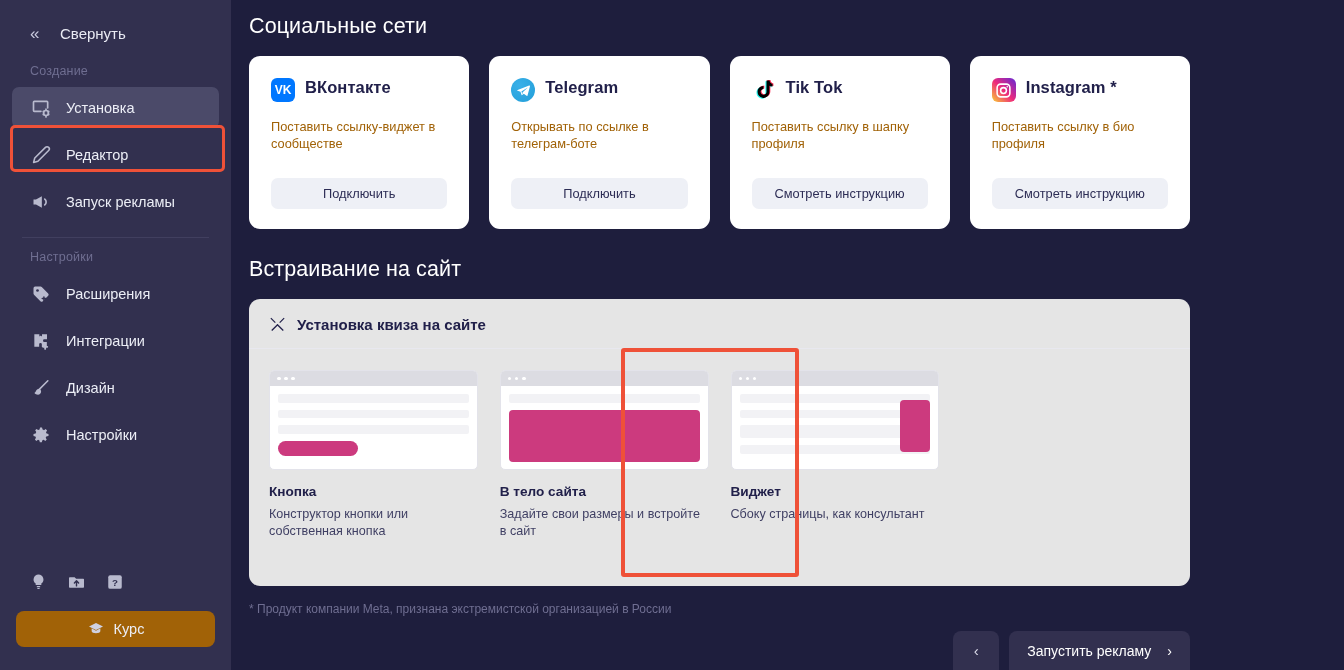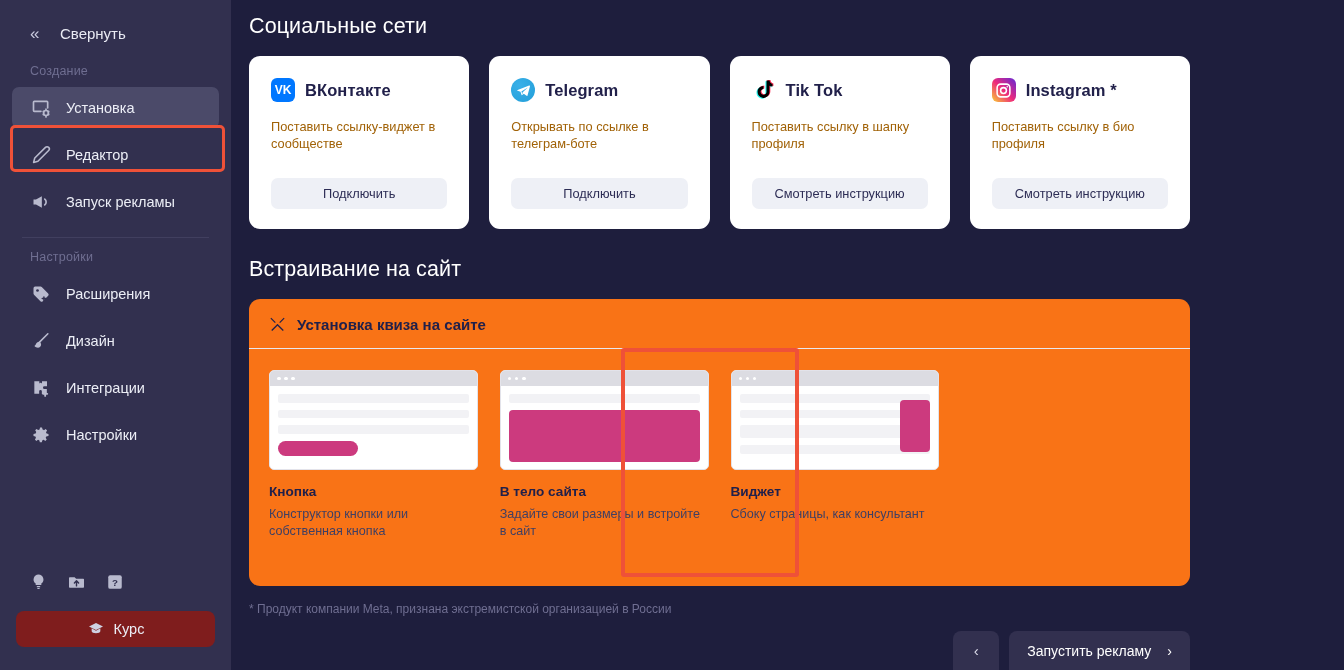--- a/index.html
+++ b/index.html
@@ -59,21 +59,21 @@
 
   .sidebar-bottom-icons {
     display: flex; align-items: center; gap: 20px;
     padding-left: 30px; margin-bottom: 16px;
   }
   .sb-ico { color: #b9bace; cursor: pointer; display: block; }
 
   .course-btn {
     margin: 0 16px 23px 16px;
     height: 36px; border-radius: 8px;
-    background: #7f1d1d;
+    background: #a16207;
     display: flex; align-items: center; justify-content: center;
     gap: 9px; cursor: pointer;
   }
   .course-btn .course-label { color: #eceef6; font-size: 14.5px; }
 
   
   .main {
     flex: 1 1 auto; height: 670px;
     background: #1e1e3d;
     padding: 14px 154px 0 18px;
@@ -91,21 +91,21 @@
     grid-template-columns: repeat(4, 1fr);
     gap: 20px;
     margin-bottom: 28px;
   }
   .social-card {
     background: #ffffff; border-radius: 11px;
     padding: 22px 22px 20px 22px;
     height: 173px;
     display: flex; flex-direction: column;
   }
-  .sc-head { display: flex; align-items: center; gap: 10px; }
+  .sc-head { display: flex; align-items: flex-start; gap: 10px; }
   .sc-logo { width: 24px; height: 24px; flex: 0 0 24px; border-radius: 6px; overflow: hidden; position: relative; }
   .sc-title { color: #21204a; font-size: 16.5px; font-weight: bold; letter-spacing: .1px; }
   .sc-desc {
     color: #a16207; font-size: 12.8px; line-height: 17px;
     margin-top: 16px; flex: 1 1 auto;
   }
   .sc-btn {
     background: #eef0f6; border: none; border-radius: 7px;
     height: 31px; width: 100%;
     color: #2d2d55; font-size: 12.8px;
@@ -115,21 +115,21 @@
 
   
   .logo-vk { background: #0077ff; display:flex; align-items:center; justify-content:center; }
   .logo-vk span { color:#fff; font-size: 12px; font-weight: bold; font-family:"Liberation Sans",sans-serif; }
   .logo-tg { background: radial-gradient(circle at 35% 30%, #39b0e8, #229ed9); border-radius: 50%; display:flex; align-items:center; justify-content:center; }
   .logo-tt { background: #ffffff; display:flex; align-items:center; justify-content:center; }
   .logo-ig { background: linear-gradient(45deg,#f9ce34 0%,#ee2a7b 48%,#6228d7 100%); display:flex; align-items:center; justify-content:center; }
 
   
   .embed-panel {
-    background: #f97316; border-radius: 11px;
+    background: #e5e5e5; border-radius: 11px;
     padding: 17px 20px 0 20px;
     height: 287px;
   }
   .embed-head { display: flex; align-items: center; gap: 11px; padding-bottom: 15px; }
   .embed-head-title { color: #21204a; font-size: 15px; font-weight: bold; }
   .embed-divider { height: 1px; background: #e8e8ef; margin: 0 -20px; }
 
   .embed-grid {
     display: grid; grid-template-columns: repeat(4, 1fr);
     gap: 22px; padding-top: 21px;
@@ -243,36 +243,36 @@
           <path d="M20.6 11.3 12.9 3.6A2 2 0 0 0 11.5 3H5a2 2 0 0 0-2 2v6.5c0 .5.2 1 .6 1.4l7.7 7.7a2 2 0 0 0 2.8 0l6.5-6.5a2 2 0 0 0 0-2.8z"></path>
           <circle cx="7.8" cy="7.8" r="1.6" fill="#32304f"></circle>
           <path d="M13.5 17.5h4M15.5 15.5v4" stroke="#32304f" stroke-width="1.8" stroke-linecap="round"></path>
         </svg>
       </span>
       <span class="nav-label">Расширения</span>
     </div>
 
     <div class="nav-item">
       <span class="nav-icon">
+        <svg width="20" height="20" viewBox="0 0 24 24" fill="currentColor">
+          <path d="M4 4h6v3.2a1.6 1.6 0 1 1 3.2 0V4h6v6h-3.2a1.6 1.6 0 1 0 0 3.2H19v6h-6v-3.2a1.6 1.6 0 1 0-3.2 0V19H4V4z"></path>
+          <path d="M14.5 19h5M17 16.5v5" stroke="currentColor" stroke-width="2.2" stroke-linecap="round"></path>
+        </svg>
+      </span>
+      <span class="nav-label">Интеграции</span>
+    </div>
+
+    <div class="nav-item">
+      <span class="nav-icon">
         <svg width="19" height="19" viewBox="0 0 24 24" fill="none" stroke="currentColor" stroke-width="2" stroke-linecap="round" stroke-linejoin="round">
           <path d="M20 3.5 9.5 14"></path>
           <path d="M9 13.5c-2 0-3.5 1.3-4 3-.3 1-.8 1.7-2 2.3 1.2 1.3 2.8 2.2 4.5 2.2 2.3 0 4-1.7 4-4 0-2-1.4-3.5-2.5-3.5z" fill="currentColor" stroke="none"></path>
         </svg>
       </span>
       <span class="nav-label">Дизайн</span>
-    </div>
-
-    <div class="nav-item">
-      <span class="nav-icon">
-        <svg width="20" height="20" viewBox="0 0 24 24" fill="currentColor">
-          <path d="M4 4h6v3.2a1.6 1.6 0 1 1 3.2 0V4h6v6h-3.2a1.6 1.6 0 1 0 0 3.2H19v6h-6v-3.2a1.6 1.6 0 1 0-3.2 0V19H4V4z"></path>
-          <path d="M14.5 19h5M17 16.5v5" stroke="currentColor" stroke-width="2.2" stroke-linecap="round"></path>
-        </svg>
-      </span>
-      <span class="nav-label">Интеграции</span>
     </div>
 
     <div class="nav-item">
       <span class="nav-icon">
         <svg width="20" height="20" viewBox="0 0 24 24" fill="currentColor">
           <path d="M12 8.2a3.8 3.8 0 1 0 0 7.6 3.8 3.8 0 0 0 0-7.6zm0 5.8a2 2 0 1 1 0-4 2 2 0 0 1 0 4z"></path>
           <path d="M21 13.2v-2.4l-2.3-.5a7 7 0 0 0-.7-1.7l1.3-2-1.7-1.7-2 1.3a7 7 0 0 0-1.7-.7L13.2 3h-2.4l-.5 2.3a7 7 0 0 0-1.7.7l-2-1.3L5 6.4l1.3 2a7 7 0 0 0-.7 1.7L3 10.8v2.4l2.3.5c.2.6.4 1.2.7 1.7l-1.3 2 1.7 1.7 2-1.3c.5.3 1.1.5 1.7.7l.5 2.3h2.4l.5-2.3c.6-.2 1.2-.4 1.7-.7l2 1.3 1.7-1.7-1.3-2c.3-.5.5-1.1.7-1.7l2.3-.5z"></path>
         </svg>
       </span>
       <span class="nav-label">Настройки</span>

